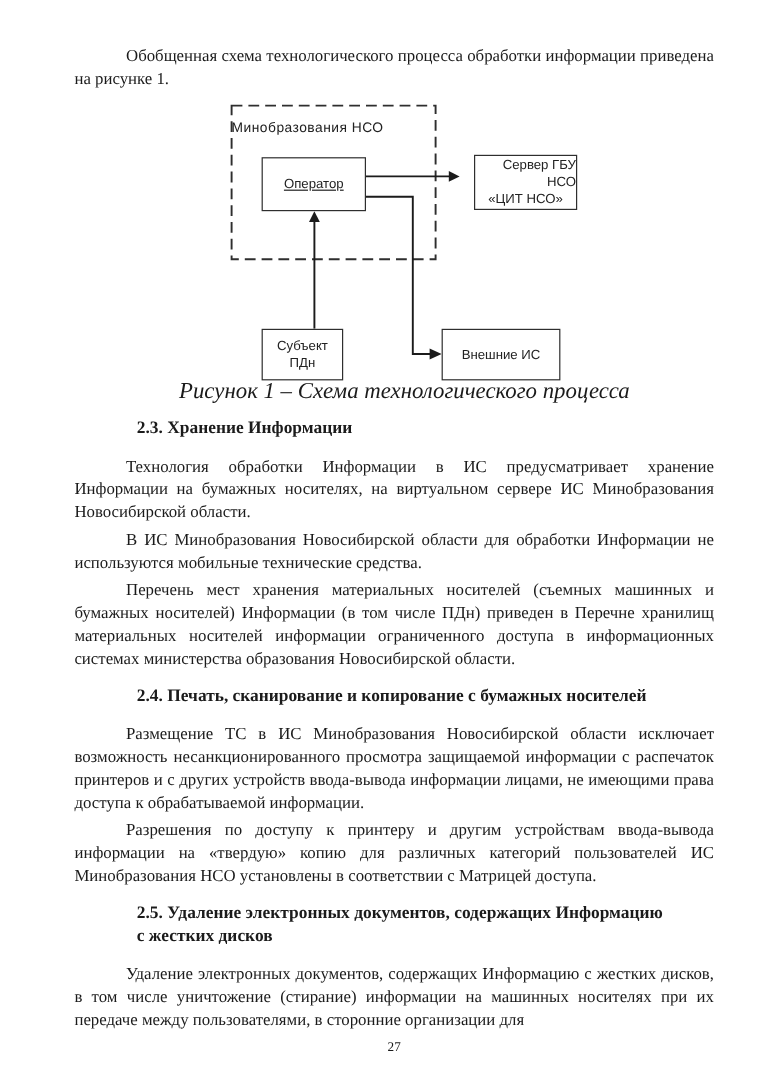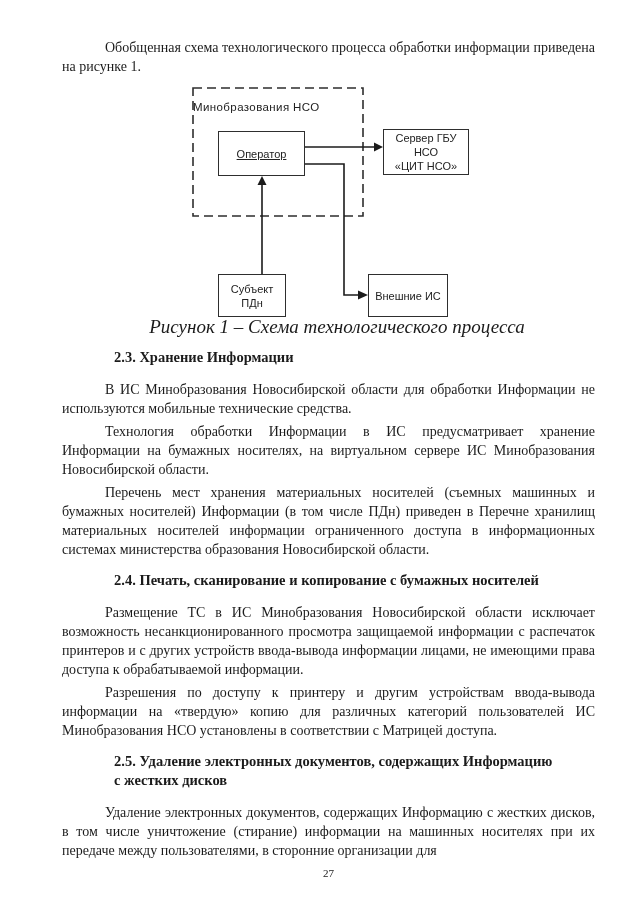--- a/index.html
+++ b/index.html
@@ -54,23 +54,23 @@
     display: flex;
     flex-direction: column;
     align-items: center;
     justify-content: center;
     font-size: 11px;
     line-height: 14px;
     color: #222;
     text-align: center;
   }
   .node-operator { left: 218px; top: 47px;  width: 87px; height: 45px; text-decoration: underline; }
-  .node-server   { left: 383px; top: 45px;  width: 86px; height: 46px; }
+  .node-server   { left: 395px; top: 45px;  width: 86px; height: 46px; text-align: right; }
   .node-subject  { left: 218px; top: 190px; width: 68px; height: 43px; }
-  .node-external { left: 368px; top: 190px; width: 80px; height: 43px; text-align: center; }
+  .node-external { left: 368px; top: 190px; width: 99px; height: 43px; text-align: center; }
   .fig-caption {
     position: absolute;
     left: 62px; top: 233px; width: 550px;
     text-align: center;
     font-family: "Liberation Serif", serif;
     font-style: italic;
     font-size: 19px;
     color: #1b1b1b;
   }
   .page-number {
@@ -114,22 +114,22 @@
       <span>Субъект ПДн</span>
     </div>
     <div class="node node-external">
       <span>Внешние ИС</span>
     </div>
 
     <div class="fig-caption">Рисунок 1 – Схема технологического процесса</div>
   </div>
 
   <h2 class="sec-heading">2.3. Хранение Информации</h2>
+  <p class="body-text">Технология обработки Информации в ИС предусматривает хранение Информации на бумажных носителях, на  виртуальном сервере ИС Минобразования Новосибирской области.</p>
   <p class="body-text">В ИС Минобразования Новосибирской области для обработки Информации не используются мобильные технические средства.</p>
-  <p class="body-text">Технология обработки Информации в ИС предусматривает хранение Информации на бумажных носителях, на  виртуальном сервере ИС Минобразования Новосибирской области.</p>
   <p class="body-text">Перечень мест хранения материальных носителей (съемных машинных и бумажных носителей) Информации (в том числе ПДн) приведен в Перечне хранилищ материальных носителей информации ограниченного доступа в информационных системах министерства образования Новосибирской области.</p>
 
   <h2 class="sec-heading">2.4. Печать, сканирование и копирование с бумажных носителей</h2>
   <p class="body-text">Размещение ТС в ИС Минобразования Новосибирской области исключает возможность несанкционированного просмотра защищаемой информации с распечаток принтеров и с других устройств ввода-вывода информации лицами, не имеющими права доступа к обрабатываемой информации.</p>
   <p class="body-text">Разрешения по доступу к принтеру и другим устройствам ввода-вывода информации на «твердую» копию для различных категорий пользователей ИС Минобразования НСО установлены в соответствии с Матрицей доступа.</p>
 
   <h2 class="sec-heading" style="margin-right:40px">2.5. Удаление электронных документов, содержащих Информацию с жестких дисков</h2>
   <p class="body-text">Удаление электронных документов, содержащих Информацию с жестких дисков, в том числе уничтожение (стирание) информации на машинных носителях при их передаче между пользователями, в сторонние организации для</p>
 
   <div class="page-number">27</div>

